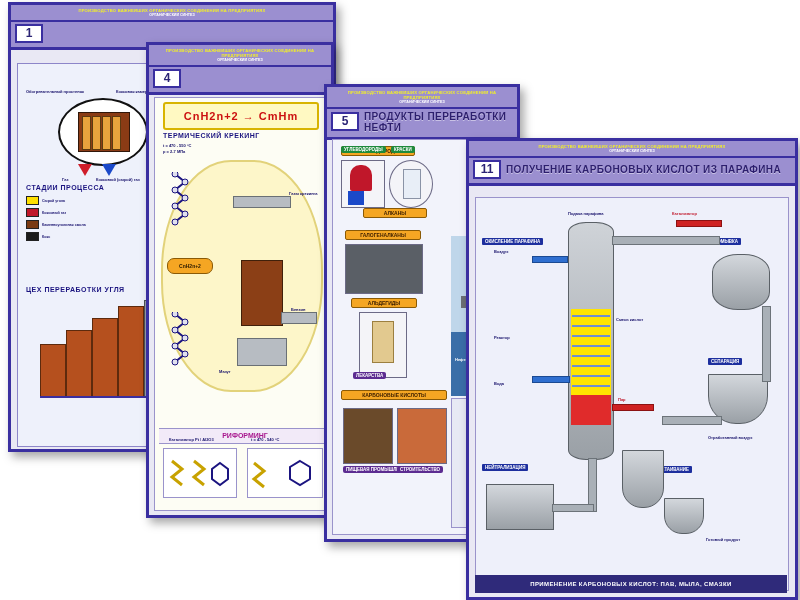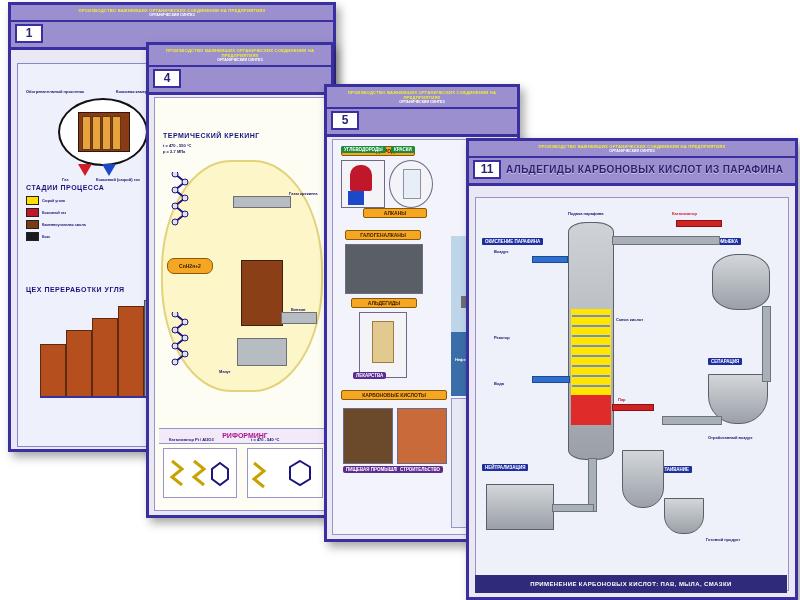--- a/index.html
+++ b/index.html
@@ -252,20 +252,21 @@
 
   <div class="poster" id="p4">
     <div class="hdr">
       <div class="lineA blur">ПРОИЗВОДСТВО ВАЖНЕЙШИХ ОРГАНИЧЕСКИХ СОЕДИНЕНИЙ НА ПРЕДПРИЯТИЯХ</div>
       <div class="lineB blur">ОРГАНИЧЕСКИЙ СИНТЕЗ</div>
     </div>
     <div class="titlebar">
       <div class="numbox">4</div>
     </div>
     <div class="inner">
+      <div class="formula blur">CnH2n+2 → CmHm</div>
 
       <div class="sect-title blur" style="left:8px;top:34px;">ТЕРМИЧЕСКИЙ КРЕКИНГ</div>
       <div class="lbl blur" style="left:8px;top:46px;">t = 470 - 550 °C</div>
       <div class="lbl blur" style="left:8px;top:52px;">p = 2-7 МПа</div>
 
       <div class="ellipse-zone">
 
         <svg class="chain" style="left:6px;top:10px;" viewBox="0 0 46 54">
           <polyline points="6,2 16,10 6,18 16,26 6,34 16,42 6,50" fill="none" stroke="#1b1480" stroke-width="2"></polyline>
           <circle cx="6" cy="2" r="3" fill="#e0e0ef" stroke="#1b1480"></circle>
@@ -317,20 +318,21 @@
     </div>
   </div>
 
   <div class="poster" id="p5">
     <div class="hdr">
       <div class="lineA blur">ПРОИЗВОДСТВО ВАЖНЕЙШИХ ОРГАНИЧЕСКИХ СОЕДИНЕНИЙ НА ПРЕДПРИЯТИЯХ</div>
       <div class="lineB blur">ОРГАНИЧЕСКИЙ СИНТЕЗ</div>
     </div>
     <div class="titlebar">
       <div class="numbox">5</div>
+      <div class="ptitle blur">ПРОДУКТЫ ПЕРЕРАБОТКИ НЕФТИ</div>
     </div>
     <div class="inner">
 
       <div class="grpbar blur" style="left:8px;top:6px;width:72px;">УГЛЕВОДОРОДЫ</div>
       <div class="photo white" style="left:8px;top:20px;width:42px;height:46px;">
         <div style="position:absolute;left:8px;top:4px;width:22px;height:26px;background:#c0172a;border-radius:10px 10px 2px 2px;"></div>
         <div style="position:absolute;left:6px;top:30px;width:16px;height:14px;background:#1b49c9;"></div>
       </div>
       <div class="photo white" style="left:56px;top:20px;width:42px;height:46px;border-radius:50%;">
         <div style="position:absolute;left:13px;top:8px;width:16px;height:28px;background:#e8eef7;border:1px solid #8a93a6;"></div>
@@ -368,21 +370,21 @@
     </div>
   </div>
 
   <div class="poster" id="p10">
     <div class="hdr">
       <div class="lineA blur">ПРОИЗВОДСТВО ВАЖНЕЙШИХ ОРГАНИЧЕСКИХ СОЕДИНЕНИЙ НА ПРЕДПРИЯТИЯХ</div>
       <div class="lineB blur">ОРГАНИЧЕСКИЙ СИНТЕЗ</div>
     </div>
     <div class="titlebar">
       <div class="numbox">11</div>
-      <div class="ptitle blur">АЛЬДЕГИДЫ КАРБОНОВЫХ КИСЛОТ ИЗ ПАРАФИНА</div>
+      <div class="ptitle blur">ПОЛУЧЕНИЕ КАРБОНОВЫХ КИСЛОТ ИЗ ПАРАФИНА</div>
     </div>
     <div class="inner">
 
       <div class="chip blur" style="left:6px;top:40px;">ОКИСЛЕНИЕ ПАРАФИНА</div>
       <div class="chip blur" style="left:232px;top:40px;">ПРОМЫВКА</div>
       <div class="chip blur" style="left:232px;top:160px;">СЕПАРАЦИЯ</div>
       <div class="chip blur" style="left:6px;top:266px;">НЕЙТРАЛИЗАЦИЯ</div>
       <div class="chip blur" style="left:176px;top:268px;">ОТСТАИВАНИЕ</div>
 
       <div class="column">

